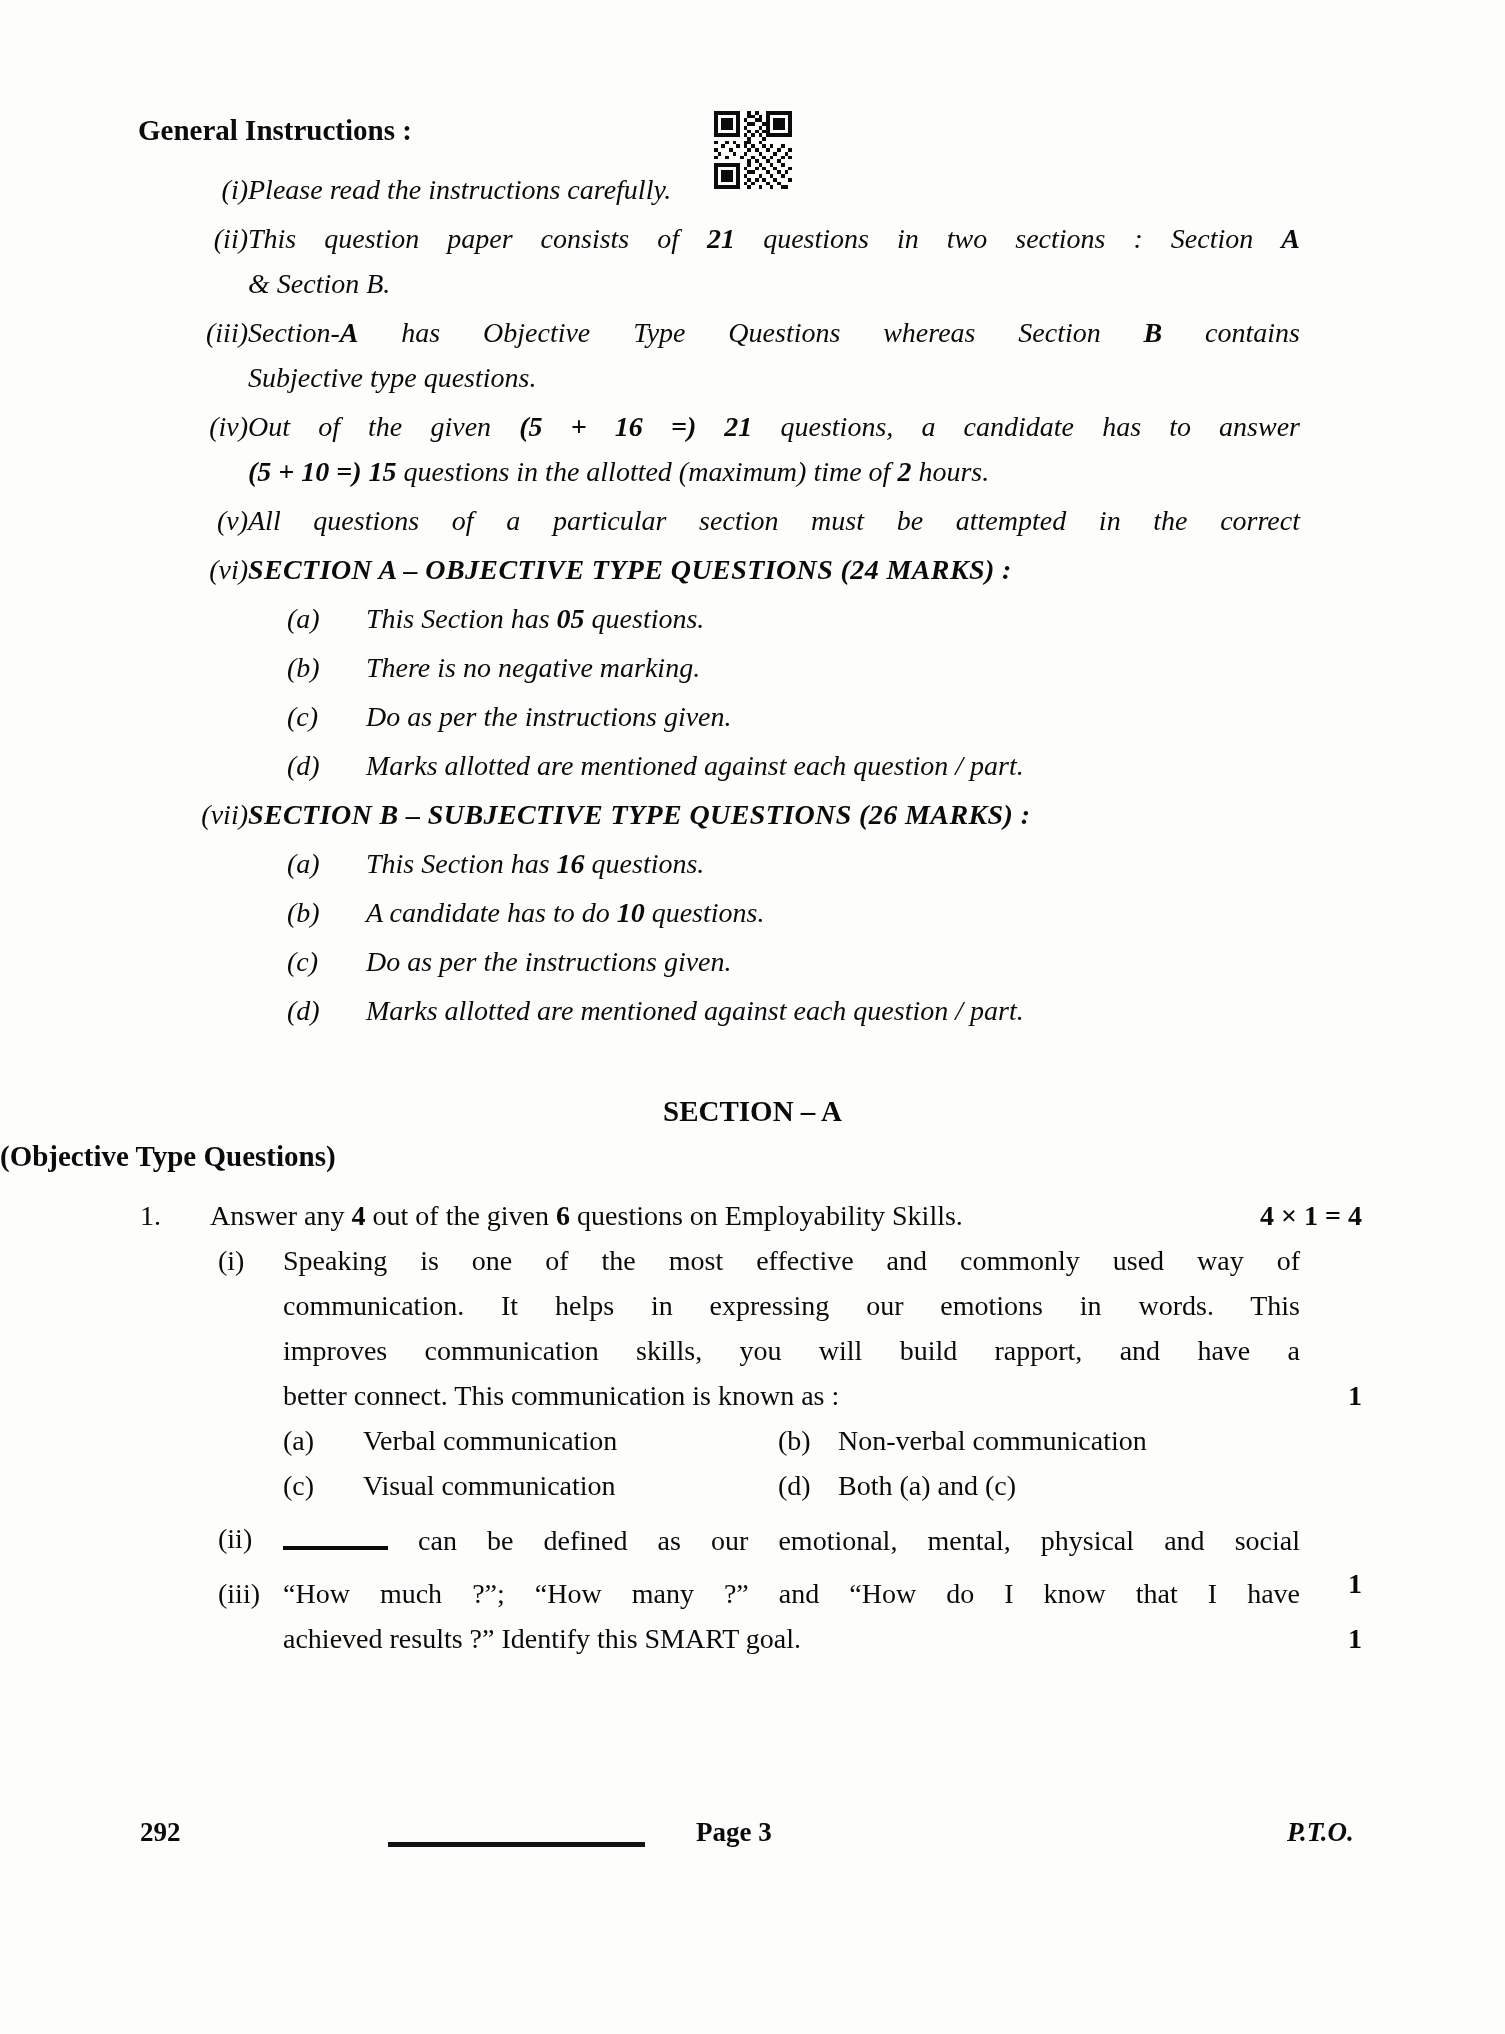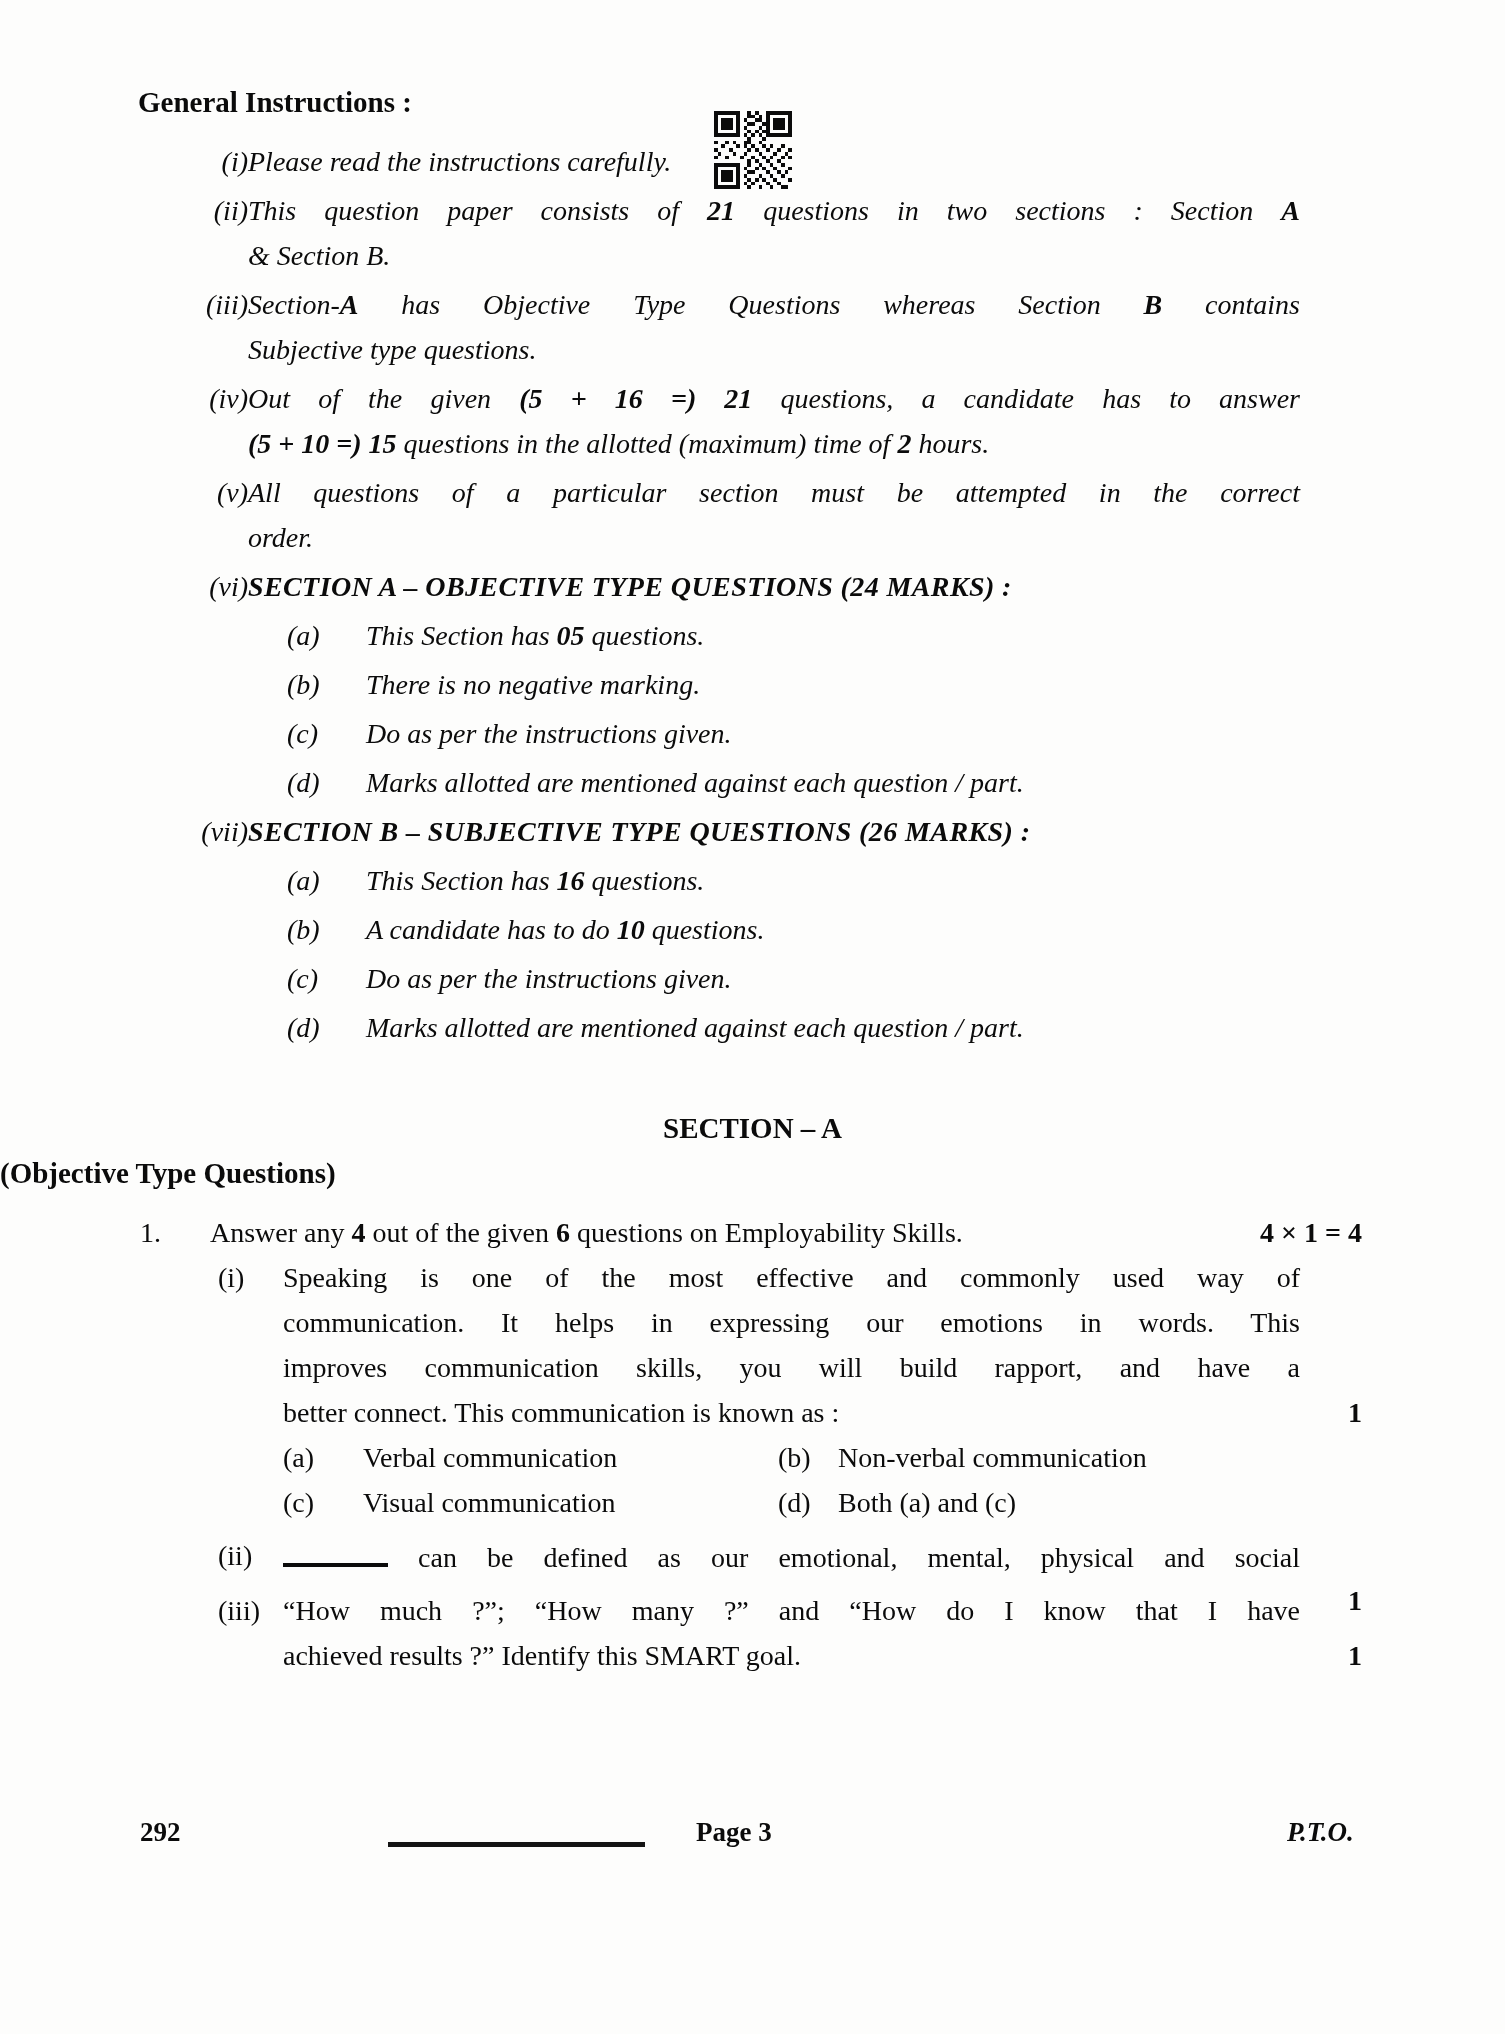--- a/index.html
+++ b/index.html
@@ -11,21 +11,21 @@
     color:#0b0b0b;
     font-family:"Liberation Serif","DejaVu Serif",serif;
     font-size:28px;line-height:45px;
     overflow:hidden;
   }
   
   .qr{position:absolute;left:714px;top:111px;width:78px;height:78px;}
   .qr svg{display:block;width:78px;height:78px;shape-rendering:crispEdges;}
 
   
-  .content{padding-top:80px;}
+  .content{padding-top:108px;}
   .gi-heading{
     margin-left:138px;
     font-weight:700;font-size:29px;line-height:45px;
     margin-bottom:14px;
   }
   .ilist{margin-left:138px;}
   .irow{display:flex;margin-bottom:4px;font-style:italic;}
   .ilabel{width:110px;text-align:right;flex:none;}
   .ibody{width:1052px;flex:none;}
   .irow.lvl2{margin-left:149px;}
@@ -213,21 +213,20 @@
           <div class="ilabel">(iv)</div>
           <div class="ibody">
             <div class="tline just"><span>Out of the given </span><span class="bseg">(5 + 16 =) 21</span><span> questions, a candidate has to answer</span></div>
             <div class="tline"><span class="bseg">(5 + 10 =) 15</span><span> questions in the allotted (maximum) time of </span><span class="bseg">2</span><span> hours.</span></div>
           </div>
         </div>
         <div class="irow">
           <div class="ilabel">(v)</div>
           <div class="ibody">
             <div class="tline just"><span>All questions of a particular section must be attempted in the correct</span></div>
-            <div class="tline"><span>order.</span></div>
           </div>
         </div>
         <div class="irow caps">
           <div class="ilabel">(vi)</div>
           <div class="ibody">
             <div class="tline"><span class="bseg">SECTION A – OBJECTIVE TYPE QUESTIONS (24 MARKS) :</span></div>
           </div>
         </div>
         <div class="irow lvl2">
           <div class="ilabel2">(a)</div>

